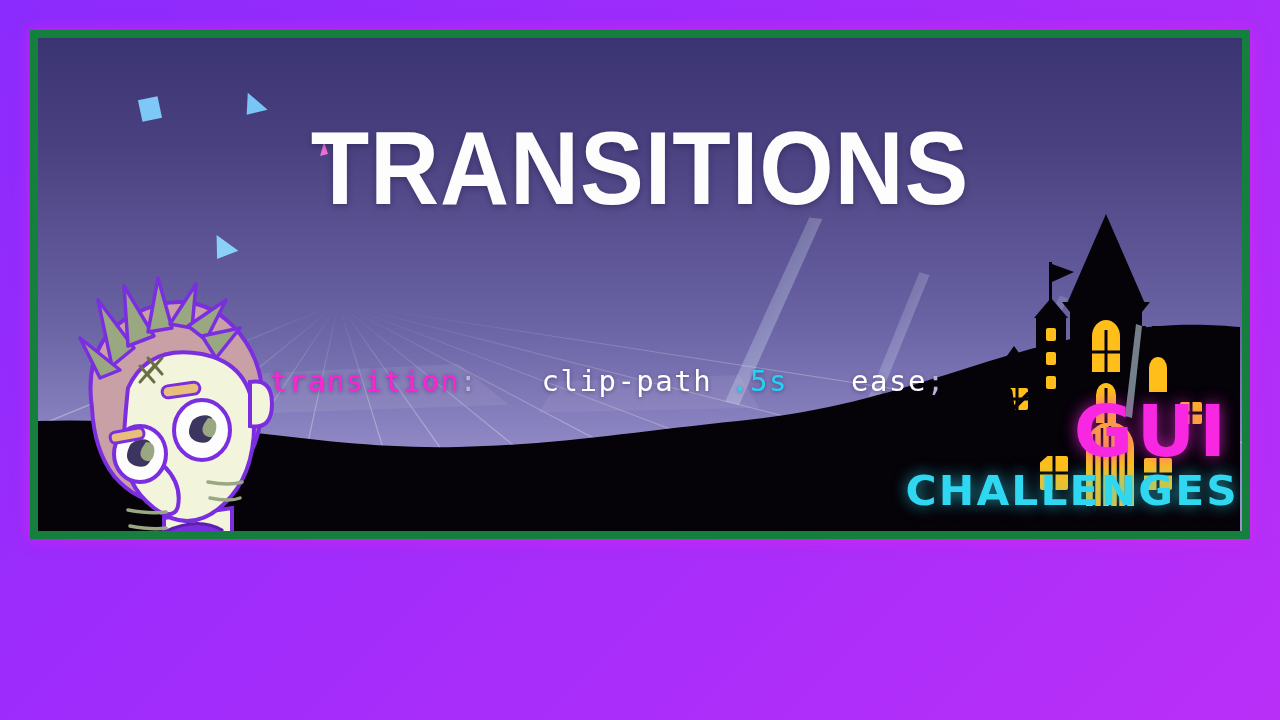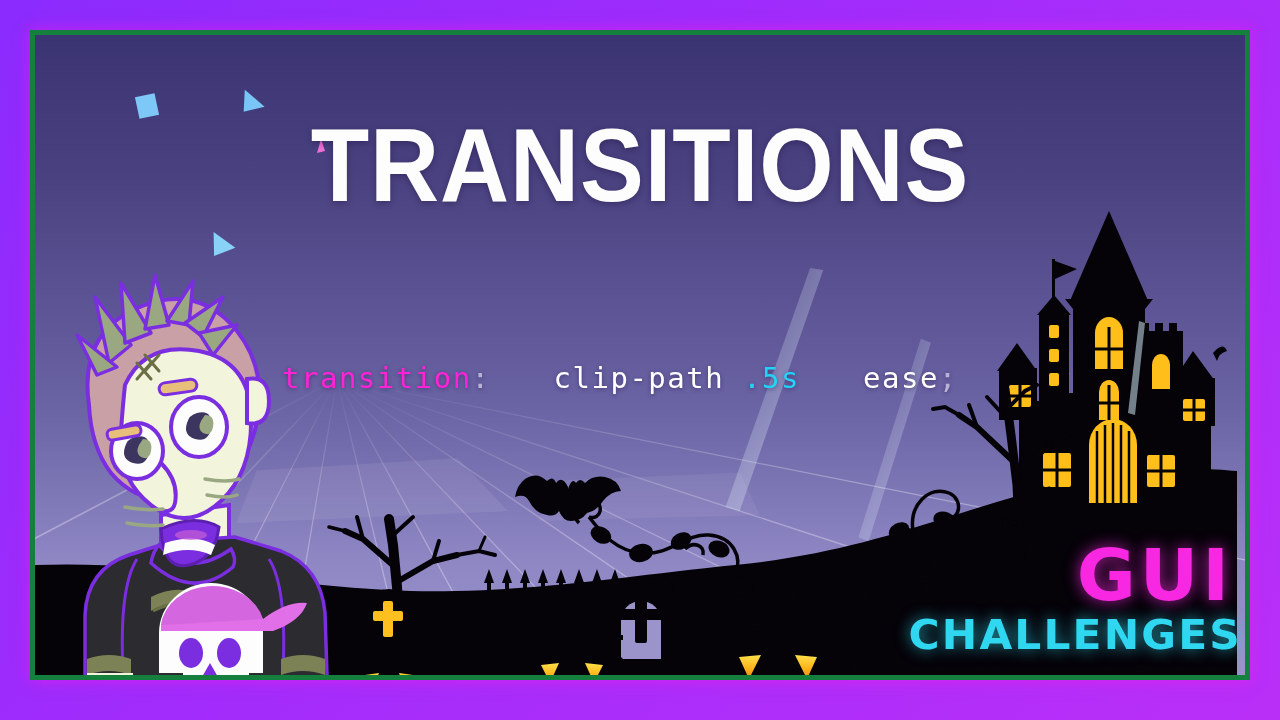--- a/index.html
+++ b/index.html
@@ -5,22 +5,22 @@
   * { margin:0; padding:0; box-sizing:border-box; }
   html,body{ width:1280px; height:720px; overflow:hidden; }
   body{
     font-family:"Liberation Sans", sans-serif;
     background:linear-gradient(135deg,#8b2bfd 0%,#a22cfb 45%,#b92ff8 100%);
   }
   #stage{ position:relative; width:1280px; height:720px; }
 
   
   #frame{
-    position:absolute; left:30px; top:30px; width:1220px; height:650px;
-    border:5px solid #15803d;
+    position:absolute; left:30px; top:30px; width:1220px; height:509px;
+    border:8px solid #15803d;
     box-shadow:0 0 14px rgba(255,25,230,.55);
     overflow:hidden;
   }
   #scene{
     position:absolute; inset:0; overflow:hidden;
     background:linear-gradient(180deg,#3b3472 0%,#4a4180 22%,#6a63a4 58%,#8e87c4 82%,#9a94cd 100%);
   }
 
   
   .rays{ position:absolute; left:0; top:0; width:100%; height:100%; }
@@ -45,21 +45,21 @@
 
   
   #code{
     position:absolute; left:232px; top:326px;
     font-family:"DejaVu Sans Mono","Liberation Mono",monospace;
     font-size:29px;
     letter-spacing:1.5px;
     white-space:nowrap;
     text-shadow:0 1px 4px rgba(30,15,60,.45);
   }
-  #code .prop{ color:#ff22d6;margin-left:15px; }
+  #code .prop{ color:#ff22d6; }
   #code .punc{ color:#b9b2d6; }
   #code .val { color:#ffffff;margin-left:44px; }
   #code .num { color:#23d3f7; }
 
   
   .sil{ position:absolute; }
 
   
   #logo{
     position:absolute; right:12px; bottom:20px;

